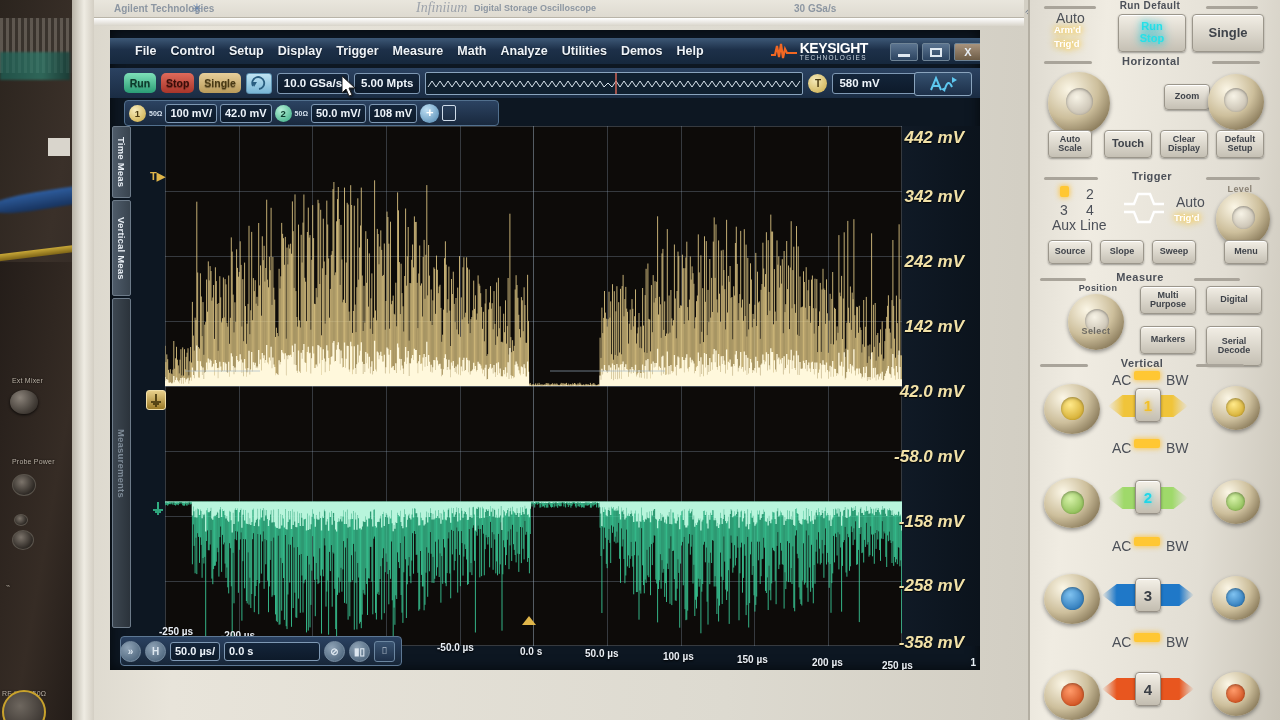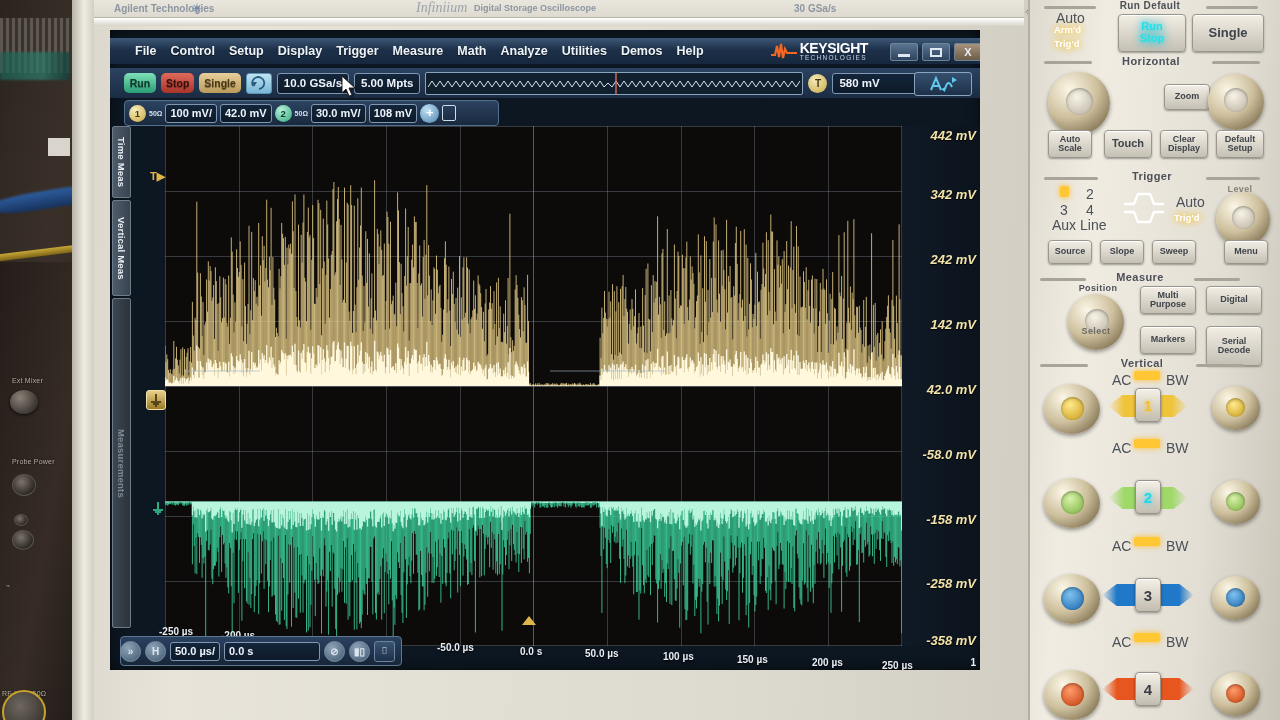--- a/index.html
+++ b/index.html
@@ -238,21 +238,21 @@
   .ghl.center { background:rgba(170,190,210,.40); }
 
   .trace { position:absolute; left:0; top:0; width:737px; height:520px; }
 
   
   .vscale {
     position:absolute; left:792px; top:96px; width:78px; height:520px;
     background:linear-gradient(90deg,#101a26,#0b131c);
   }
   .vlbl {
-    position:absolute; right:4px; color:#f2e2a8; font-size:13px;
+    position:absolute; right:16px; color:#f2e2a8; font-size:17px;
     font-weight:bold; font-style:italic; white-space:nowrap;
     text-shadow:0 1px 1px #000;
   }
 
   
   .tlbls { position:absolute; left:55px; top:596px; width:737px; height:24px; }
   .tlbl {
     position:absolute; color:#e9eef4; font-size:10px; font-weight:bold;
     white-space:nowrap; text-shadow:0 1px 2px #000;
   }
@@ -472,21 +472,21 @@
       </div>
     </div>
 
     <div class="toolbar2">
       <div class="chdot c1">1</div>
       <div class="ohm">50Ω</div>
       <div class="fld sm">100 mV/</div>
       <div class="fld sm">42.0 mV</div>
       <div class="chdot c2">2</div>
       <div class="ohm">50Ω</div>
-      <div class="fld sm">30.0 mV/</div>
+      <div class="fld sm">50.0 mV/</div>
       <div class="fld sm">108 mV</div>
       <div class="plusbtn">+</div>
       <div style="width:14px;height:16px;border:1.5px solid #cfdcea;border-radius:2px;"></div>
     </div>
 
     <div class="vtabs">
       <div class="vtab" style="top:0px;height:72px;">Time Meas</div>
       <div class="vtab" style="top:74px;height:96px;">Vertical Meas</div>
       <div class="vtab meas" style="top:172px;height:330px;">Measurements</div>
     </div>

